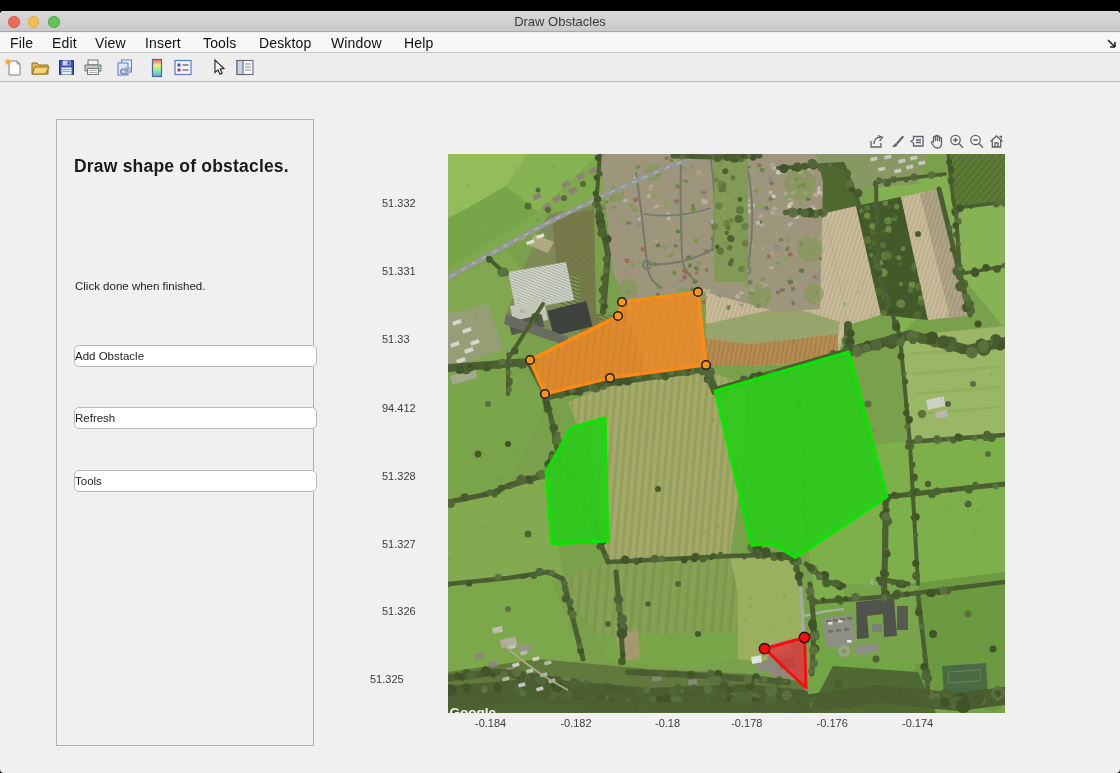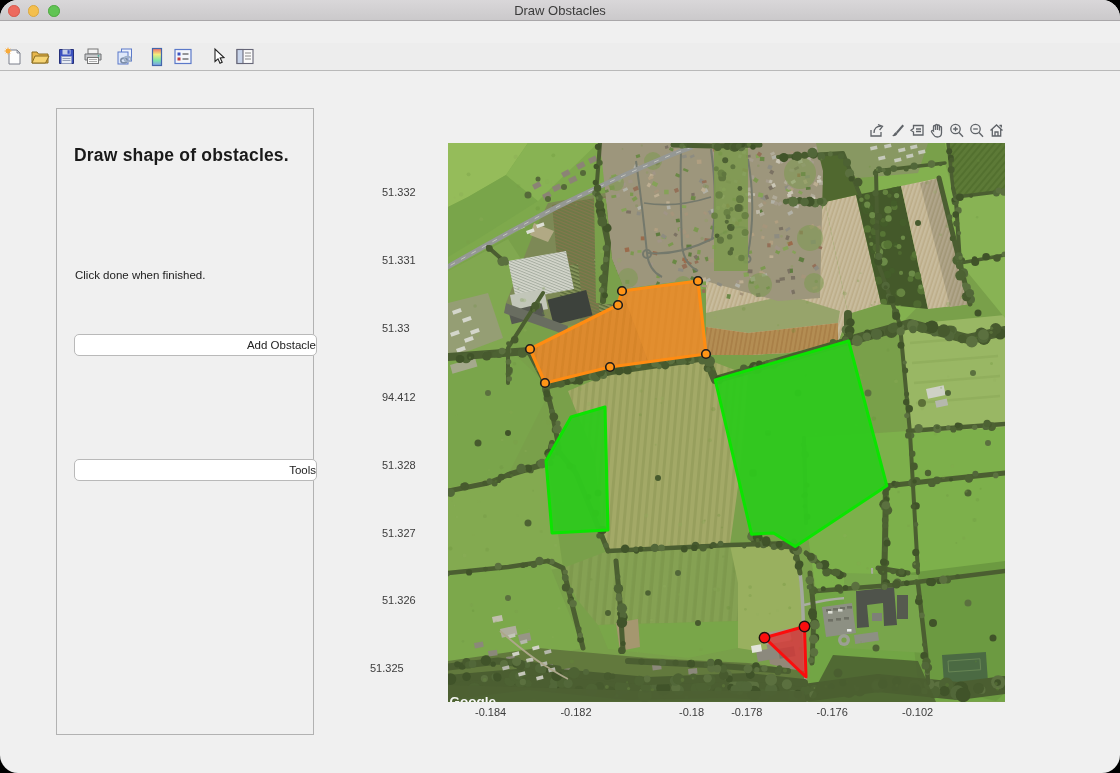--- a/index.html
+++ b/index.html
@@ -1,45 +1,58 @@
 <!DOCTYPE html>
 <html><head><meta charset="utf-8"><style>
 * { margin:0; padding:0; box-sizing:border-box; }
 html,body { width:1120px; height:773px; background:#000; overflow:hidden;
   font-family:"Liberation Sans", sans-serif; }
-#win { position:absolute; inset:0; border-radius:18px; overflow:hidden; background:#f0f0f0; }
+#win { position:absolute; inset:0; border-radius:4px; overflow:hidden; background:#f0f0f0;margin-top:11px; }
 #titlebar { position:absolute; left:0; top:0; width:1120px; height:21px;
   background:linear-gradient(#d9d7d9,#cbc9cb); border-bottom:1px solid #a9a7a9; }
 .tl { position:absolute; top:5.3px; width:11.5px; height:11.5px; border-radius:50%; }
 #title { position:absolute; top:3px; width:100%; text-align:center; font-size:13px; color:#3b3b3b; }
 #menubar { position:absolute; left:0; top:22px; width:1120px; height:20px; background:#f7f7f7;
   border-bottom:1px solid #c4c4c4; }
 .mi { position:absolute; top:2px; font-size:14px; letter-spacing:0.15px; color:#111; }
 #toolbar { position:absolute; left:0; top:43px; width:1120px; height:28px; background:#ededed;
   border-bottom:1px solid #b9b9b9; }
 .tbi { position:absolute; top:4px; }
 #panel { position:absolute; left:56px; top:108px; width:258px; height:627px;
   background:#f0f0f0; border:1px solid #b2b2b2; }
 #panel h1 { position:absolute; left:17px; top:36px; font-size:17.5px; color:#1a1a1a; letter-spacing:0.2px; }
 .ptxt { position:absolute; left:18px; font-size:11.5px; color:#222; line-height:13.5px; }
 .btn { position:absolute; left:17px; width:243px; height:22px; background:#fff;
   border:1px solid #b9b9b9; border-radius:5px; font-size:11.5px; color:#222;
-  text-align:right; line-height:21px; }
+  text-align:left; line-height:21px; }
 #mapwrap { position:absolute; left:448px; top:143px; width:557px; height:559px; } 
 .ylab2 { position:absolute; width:60px; text-align:left; font-size:11px; color:#3c3c3c; }
 .xlab { position:absolute; top:706px; width:60px; font-size:11px; color:#3c3c3c; }
 .axi { position:absolute; top:122px; }
 </style></head>
 <body>
 <div id="win">
   <div id="titlebar">
     <div class="tl" style="left:8.2px; background:#ed6a5e; border:0.5px solid #d55549;"></div>
     <div class="tl" style="left:27.7px; background:#f4bf4e; border:0.5px solid #dba73e;"></div>
     <div class="tl" style="left:48.2px; background:#61c454; border:0.5px solid #4aa73c;"></div>
     <div id="title">Draw Obstacles</div>
+  </div>
+  <div id="menubar">
+    <span class="mi" style="left:10px">File</span>
+    <span class="mi" style="left:52px">Edit</span>
+    <span class="mi" style="left:95px">View</span>
+    <span class="mi" style="left:145px">Insert</span>
+    <span class="mi" style="left:203px">Tools</span>
+    <span class="mi" style="left:259px">Desktop</span>
+    <span class="mi" style="left:331px">Window</span>
+    <span class="mi" style="left:404px">Help</span>
+    <svg class="mi" style="left:1106px;top:5px" width="12" height="12" viewBox="0 0 12 12">
+        <path d="M2 2 L9 9 M9 9 v-5 M9 9 h-5" stroke="#222" stroke-width="1.6" fill="none"></path>
+      </svg>
   </div>
   <div id="toolbar">
       <div class="tbi" style="left:4px"><svg width="19" height="19" viewBox="0 0 19 19">
           <path d="M5 3 h8 l3 3 v11 h-11 z" fill="#fdfdfd" stroke="#7a7f8a" stroke-width="1"></path>
           <path d="M13 3 l3 3 h-3 z" fill="#d7dbe2" stroke="#7a7f8a" stroke-width="0.8"></path>
           <circle cx="4" cy="4" r="2.2" fill="#f7a938"></circle>
           <path d="M4 0.6 v6.8 M0.6 4 h6.8 M1.7 1.7 l4.6 4.6 M6.3 1.7 l-4.6 4.6" stroke="#f7a938" stroke-width="1" fill="none"></path>
         </svg></div>
       <div class="tbi" style="left:30px"><svg width="20" height="19" viewBox="0 0 20 19">
           <path d="M2 5 h5 l1.5 2 H18 v9 H2 z" fill="#e8b64c" stroke="#8a6d20" stroke-width="1"></path>
@@ -88,20 +101,21 @@
       <div class="tbi" style="left:235px"><svg width="20" height="19" viewBox="0 0 20 19">
           <rect x="2" y="2.5" width="16" height="14" fill="#fbfbfb" stroke="#667" stroke-width="1.1"></rect>
           <rect x="2" y="2.5" width="6" height="14" fill="#c8d4ea" stroke="#667" stroke-width="1.1"></rect>
           <path d="M10 6 h6 M10 9 h6 M10 12 h6" stroke="#888" stroke-width="1"></path>
         </svg></div>
     </div>
   <div id="panel">
     <h1>Draw shape of obstacles.</h1>
     <div class="ptxt" style="top:160px">Click done when finished.</div>
     <div class="btn" style="top:225px">Add Obstacle</div>
+    <div class="btn" style="top:287px">Refresh</div>
     <div class="btn" style="top:350px">Tools</div>
   </div>
   <div class="axi" style="left:869.0px"><svg width="17" height="17" viewBox="0 0 17 17">
         <path d="M2 8 v6 h10 v-4" fill="none" stroke="#5f6368" stroke-width="1.3"></path>
         <path d="M5 11 C5 6 8 4 12 4" fill="none" stroke="#5f6368" stroke-width="1.3"></path>
         <path d="M9 2.5 L13.5 4.3 L10.6 8" fill="none" stroke="#5f6368" stroke-width="1.3"></path>
       </svg></div>
     <div class="axi" style="left:888.8px"><svg width="17" height="17" viewBox="0 0 17 17">
         <path d="M7 10 L13.5 2.5 L15 4 L8.5 11.5 Z" fill="#5f6368"></path>
         <path d="M7 10 L8.5 11.5 C8 13.5 5.5 14.5 3 14 C4.5 13 4.8 11.5 7 10 Z" fill="#5f6368"></path>
@@ -1728,16 +1742,16 @@
   <div class="ylab2" style="top:186px; left:382px;">51.332</div>
     <div class="ylab2" style="top:254px; left:382px;">51.331</div>
     <div class="ylab2" style="top:322px; left:382px;">51.33</div>
     <div class="ylab2" style="top:391px; left:382px;">94.412</div>
     <div class="ylab2" style="top:459px; left:382px;">51.328</div>
     <div class="ylab2" style="top:527px; left:382px;">51.327</div>
     <div class="ylab2" style="top:594px; left:382px;">51.326</div>
     <div class="ylab2" style="top:662px; left:370px;">51.325</div>
   <div class="xlab" style="left:475.0px">-0.184</div>
     <div class="xlab" style="left:560.4px">-0.182</div>
-    <div class="xlab" style="left:679px">-0.18</div>
+    <div class="xlab" style="left:655px">-0.18</div>
     <div class="xlab" style="left:731.2px">-0.178</div>
     <div class="xlab" style="left:816.6px">-0.176</div>
-    <div class="xlab" style="left:902.0px">-0.102</div>
+    <div class="xlab" style="left:902.0px">-0.174</div>
 </div>
 </body></html>

